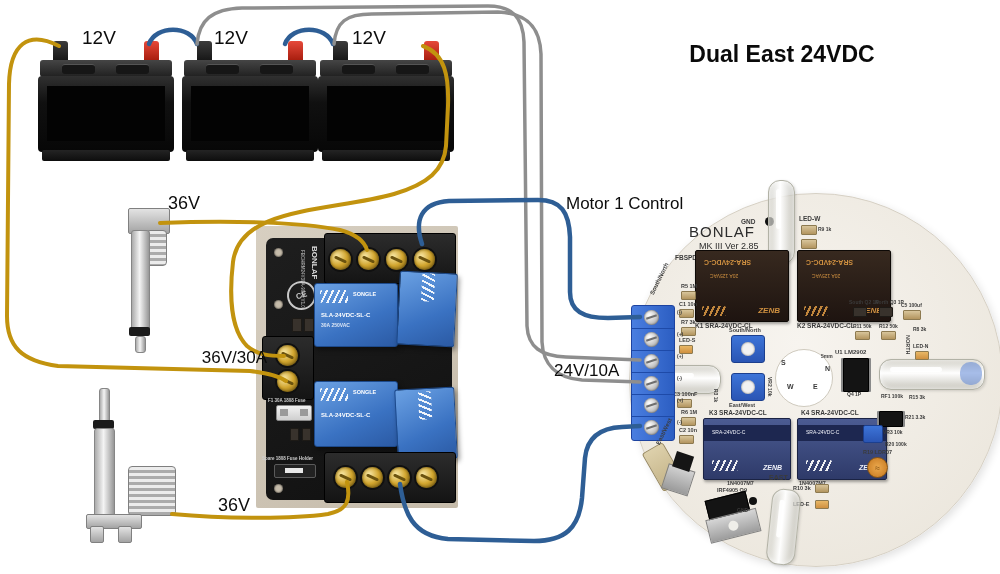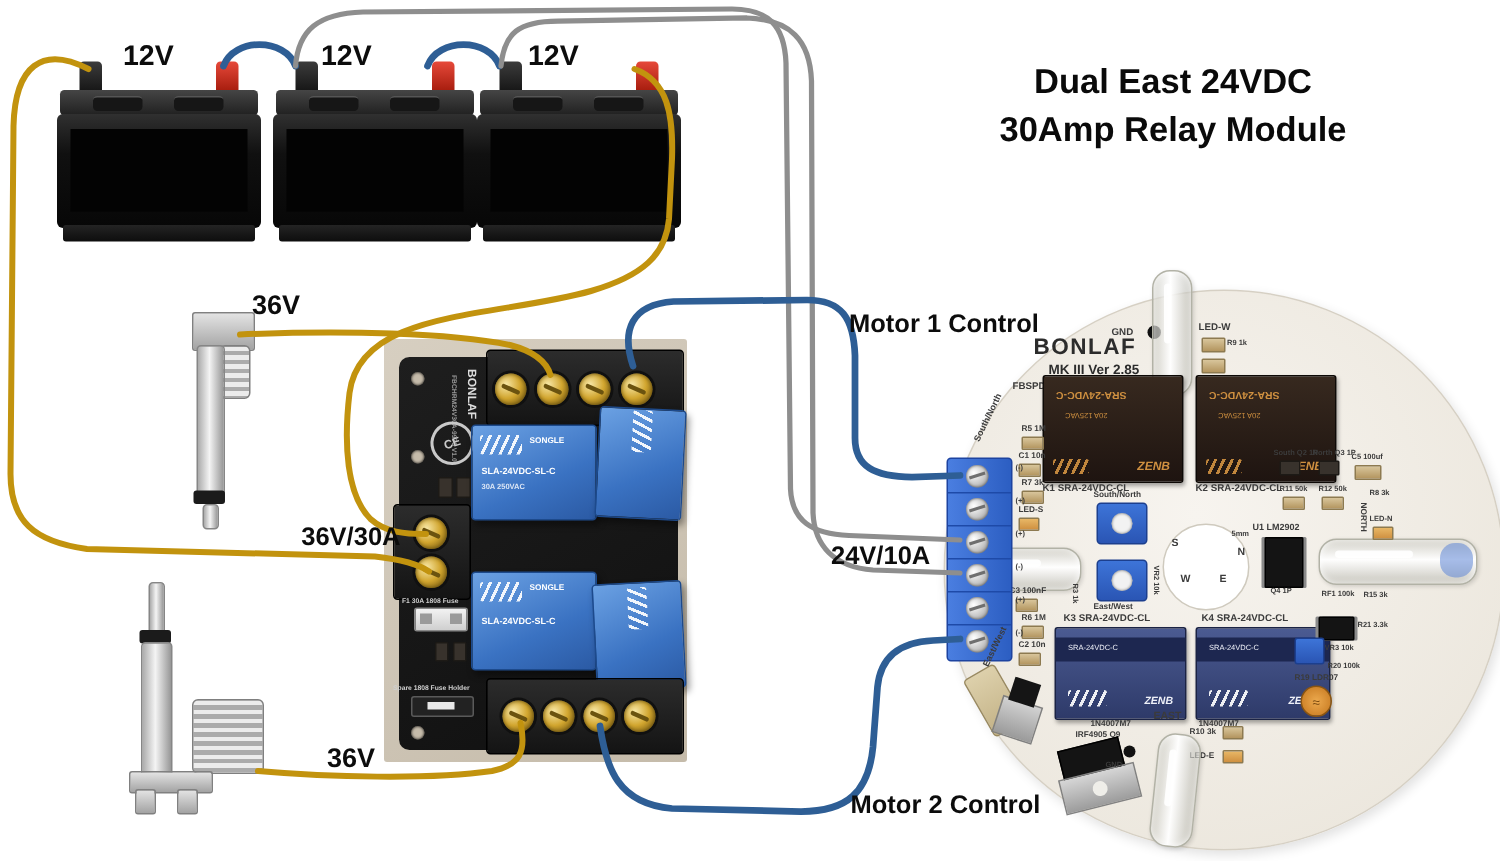--- a/index.html
+++ b/index.html
@@ -1,18 +1,18 @@
 <!DOCTYPE html>
 <html><head>
 <meta charset="utf-8">
 <style>
   html,body{margin:0;padding:0;background:#fff;}
   .stage{position:relative;width:1000px;height:574px;background:#ffffff;overflow:hidden;
          font-family:"Liberation Sans",sans-serif;}
-  .lbl{position:absolute;font-weight:700;color:#0c0c0c;white-space:nowrap;}
+  .lbl{position:absolute;font-weight:400;color:#0c0c0c;white-space:nowrap;}
   .tiny{position:absolute;font-weight:700;color:#3b3b3b;white-space:nowrap;transform-origin:left top;}
   .chip{position:absolute;background:linear-gradient(#d8c59b,#b3955f);border:1px solid #8d7a50;border-radius:1px;}
   .chipd{position:absolute;background:#38322c;border:1px solid #1d1a16;border-radius:1px;}
   .gscrew{position:absolute;width:21px;height:21px;border-radius:50%;
     background:radial-gradient(circle at 35% 35%,#f7e7a6,#d2a62f 48%,#7c5e12 88%);
     box-shadow:0 0 0 2px #101010, inset 0 0 3px #5f4a0e;}
   .gscrew:after{content:"";position:absolute;left:4px;right:4px;top:9px;height:3px;background:#6b530f;border-radius:2px;transform:rotate(24deg);}
   .sscrew{position:absolute;width:15px;height:15px;border-radius:50%;
     background:radial-gradient(circle at 35% 35%,#ffffff,#c7c7c7 55%,#878787);box-shadow:inset 0 0 2px #4a4a4a;}
   .sscrew:after{content:"";position:absolute;left:2px;right:2px;top:6px;height:2px;background:#6f6f6f;transform:rotate(-18deg);}
@@ -367,22 +367,20 @@
 
   <span class="lbl toplbl" style="left:82px;top:27px;font-size:19px;">12V</span>
   <span class="lbl toplbl" style="left:214px;top:27px;font-size:19px;">12V</span>
   <span class="lbl toplbl" style="left:352px;top:27px;font-size:19px;">12V</span>
 
   <span class="lbl toplbl" style="left:168px;top:193px;font-size:18px;">36V</span>
   <span class="lbl toplbl" style="left:218px;top:495px;font-size:18px;">36V</span>
 
   <span class="lbl toplbl" style="left:175px;top:348px;width:92px;text-align:right;font-size:17px;">36V/30A</span>
 
-  <span class="lbl toplbl" style="left:566px;top:194px;font-size:17px;margin-top:12px;">Motor 1 Control</span>
+  <span class="lbl toplbl" style="left:566px;top:194px;font-size:17px;">Motor 1 Control</span>
   <span class="lbl toplbl" style="left:554px;top:361px;font-size:17px;">24V/10A</span>
-  <span class="lbl toplbl" style="left:567px;top:527px;font-size:17px;">Motor 2 Control</span>
 
   <div class="toplbl" style="position:absolute;left:612px;top:38px;width:340px;text-align:center;font-weight:700;font-size:23px;line-height:32px;color:#0a0a0a;">
     <div>Dual East 24VDC</div>
-    <div>30Amp Relay Module</div>
   </div>
 
 </div>
 
 </body></html>

